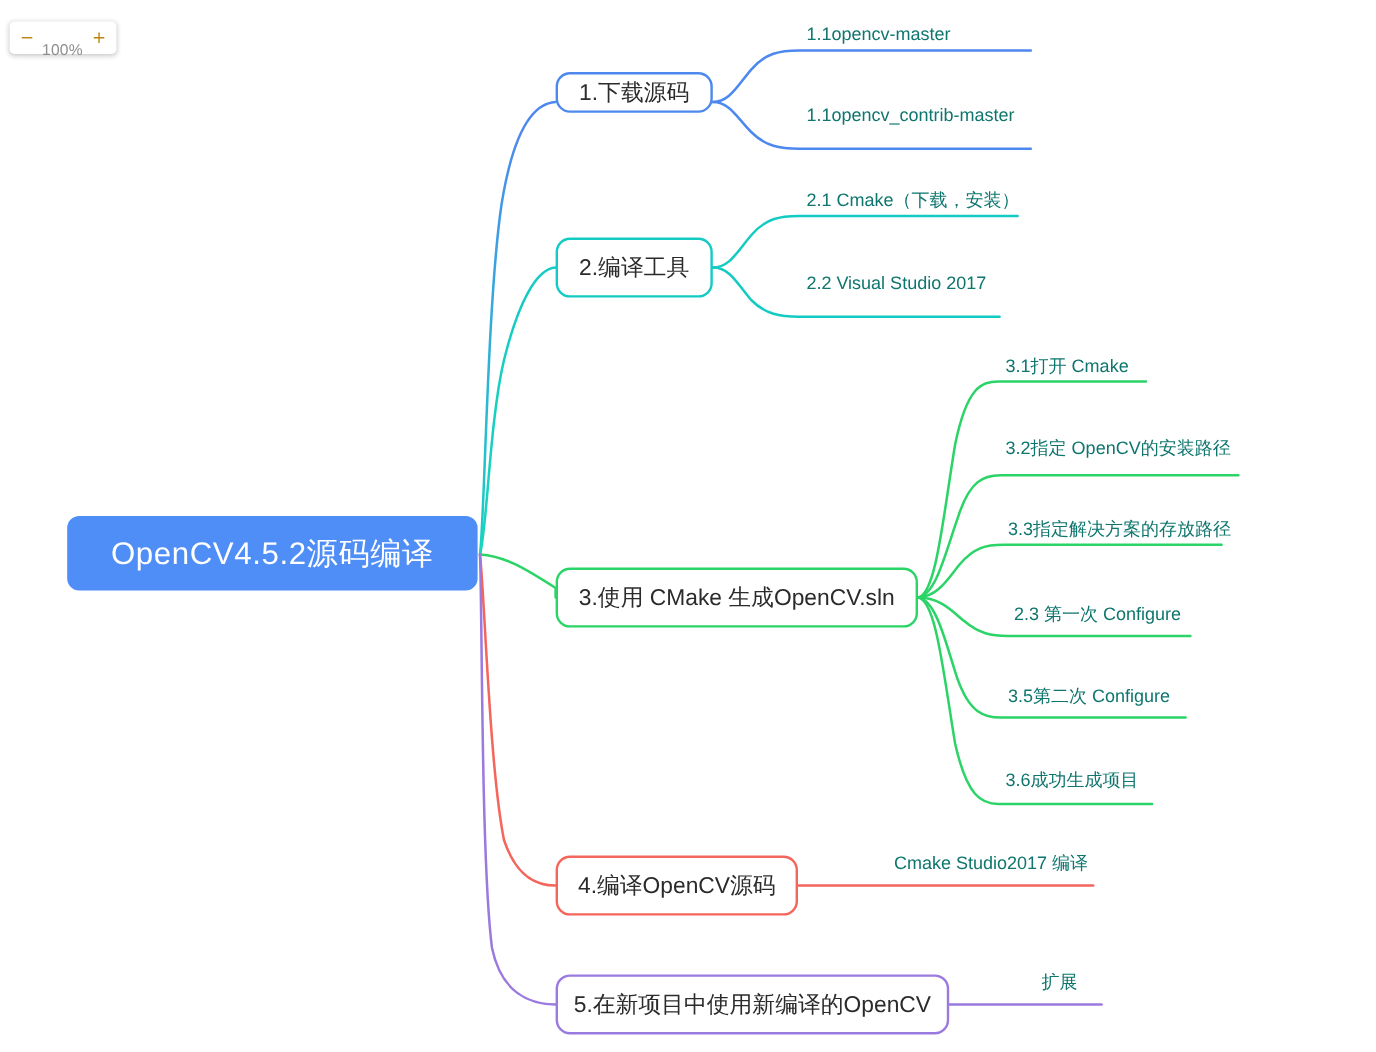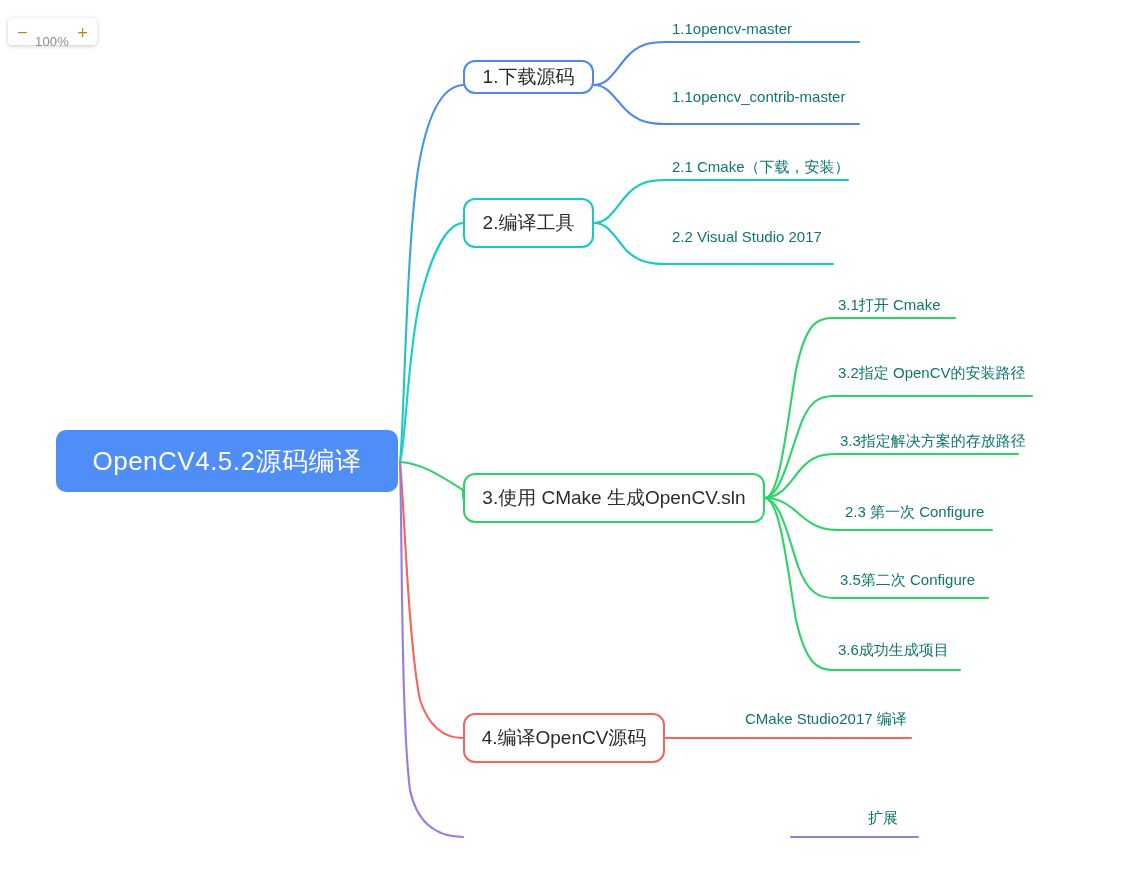--- a/index.html
+++ b/index.html
@@ -166,22 +166,23 @@
 
   <div class="node node-branch" id="node-3">3.使用 CMake 生成OpenCV.sln</div>
   <div class="leaf" style="left:838px; top:296px;">3.1打开 Cmake</div>
   <div class="leaf" style="left:838px; top:364px;">3.2指定 OpenCV的安装路径</div>
   <div class="leaf" style="left:840px; top:432px;">3.3指定解决方案的存放路径</div>
   <div class="leaf" style="left:845px; top:503px;">2.3 第一次 Configure</div>
   <div class="leaf" style="left:840px; top:571px;">3.5第二次 Configure</div>
   <div class="leaf" style="left:838px; top:641px;">3.6成功生成项目</div>
 
   <div class="node node-branch" id="node-4">4.编译OpenCV源码</div>
-  <div class="leaf" style="left:745px; top:710px;">CMake Studio2017 编译</div>
+  <div class="leaf" style="left:745px; top:710px;">Cmake Studio2017 编译</div>
 
+  <div class="node node-branch" id="node-5">5.在新项目中使用新编译的OpenCV</div>
   <div class="leaf" style="left:868px; top:809px;">扩展</div>
 
   <div class="zoom-control">
     <span class="zoom-btn">−</span>
     <span class="zoom-level">100%</span>
     <span class="zoom-btn">+</span>
   </div>
 
 </div>
 

